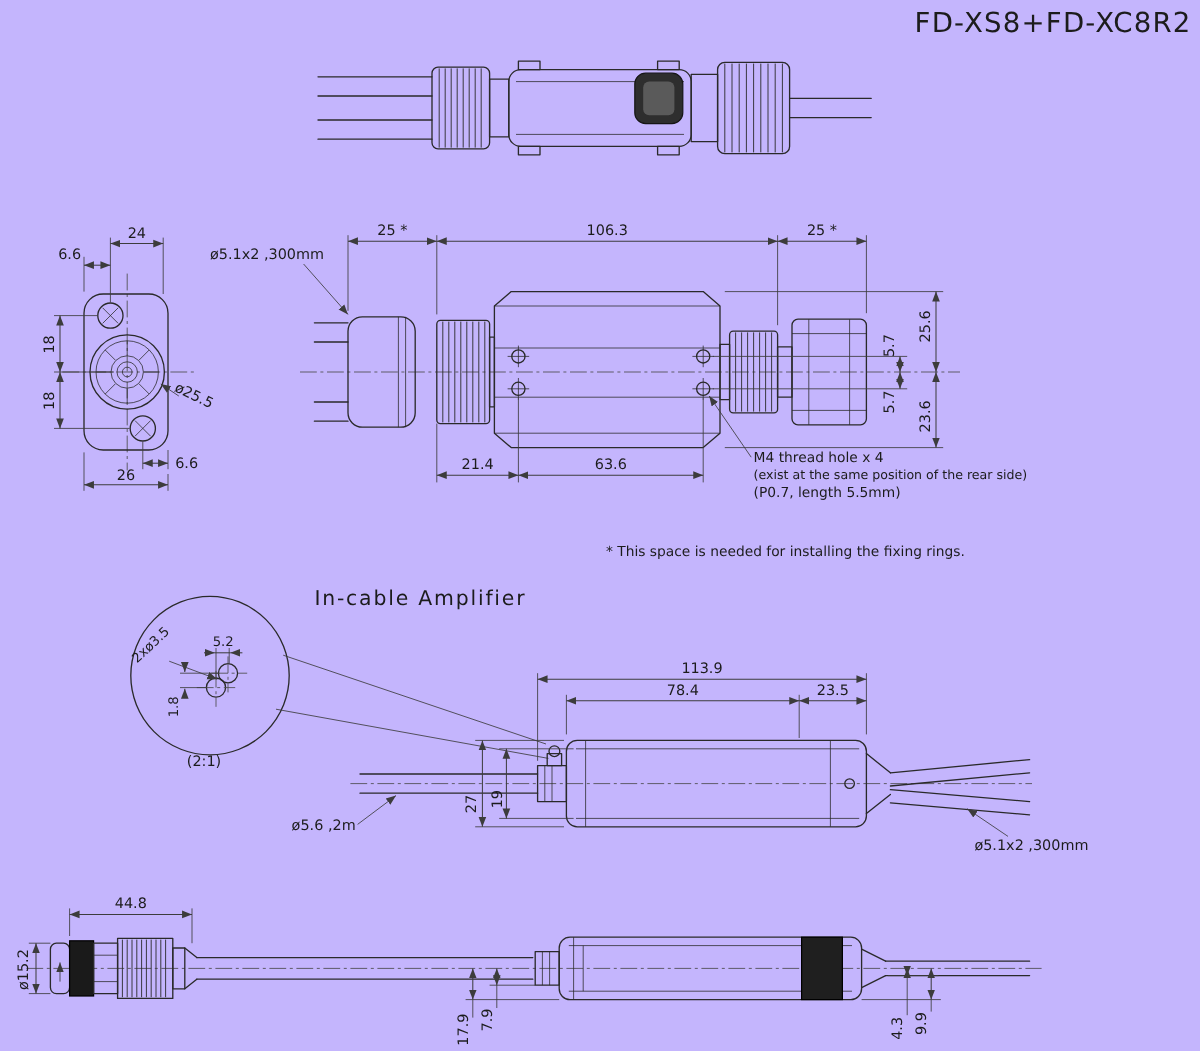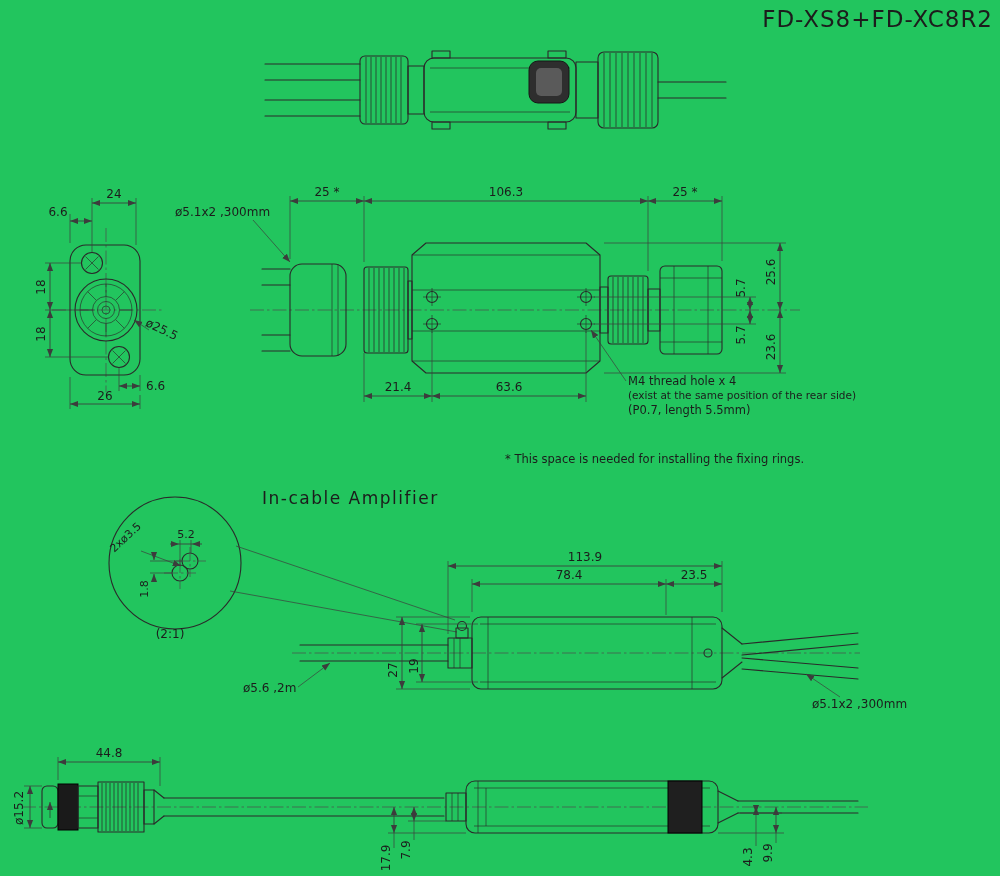--- a/index.html
+++ b/index.html
@@ -1,16 +1,16 @@
 <!DOCTYPE html>
 <html><head>
 <meta charset="utf-8">
 <style>
   html,body{margin:0;padding:0;background:#fff}
-  .wrap{position:relative;width:1000px;height:876px;background:#22c55e;overflow:hidden}
+  .wrap{position:relative;width:1000px;height:876px;background:#c4b5fd;overflow:hidden}
   svg{display:block}
   .o{fill:none;stroke:#2a2a2a;stroke-width:1.1;stroke-linejoin:round;stroke-linecap:round}
   .i{fill:none;stroke:#2a2a2a;stroke-width:0.65}
   .k{fill:none;stroke:#2a2a2a;stroke-width:0.75}
   .x{fill:none;stroke:#3c3c3c;stroke-width:0.7}
   .d{fill:none;stroke:#3c3c3c;stroke-width:0.85}
   .cl{fill:none;stroke:#4a4a4a;stroke-width:0.7;stroke-dasharray:14 3 2.5 3}
   text{font-family:"DejaVu Sans","Liberation Sans",sans-serif;fill:#1c1c1c}
   .t{font-size:12px}
   .ts{font-size:11px}

